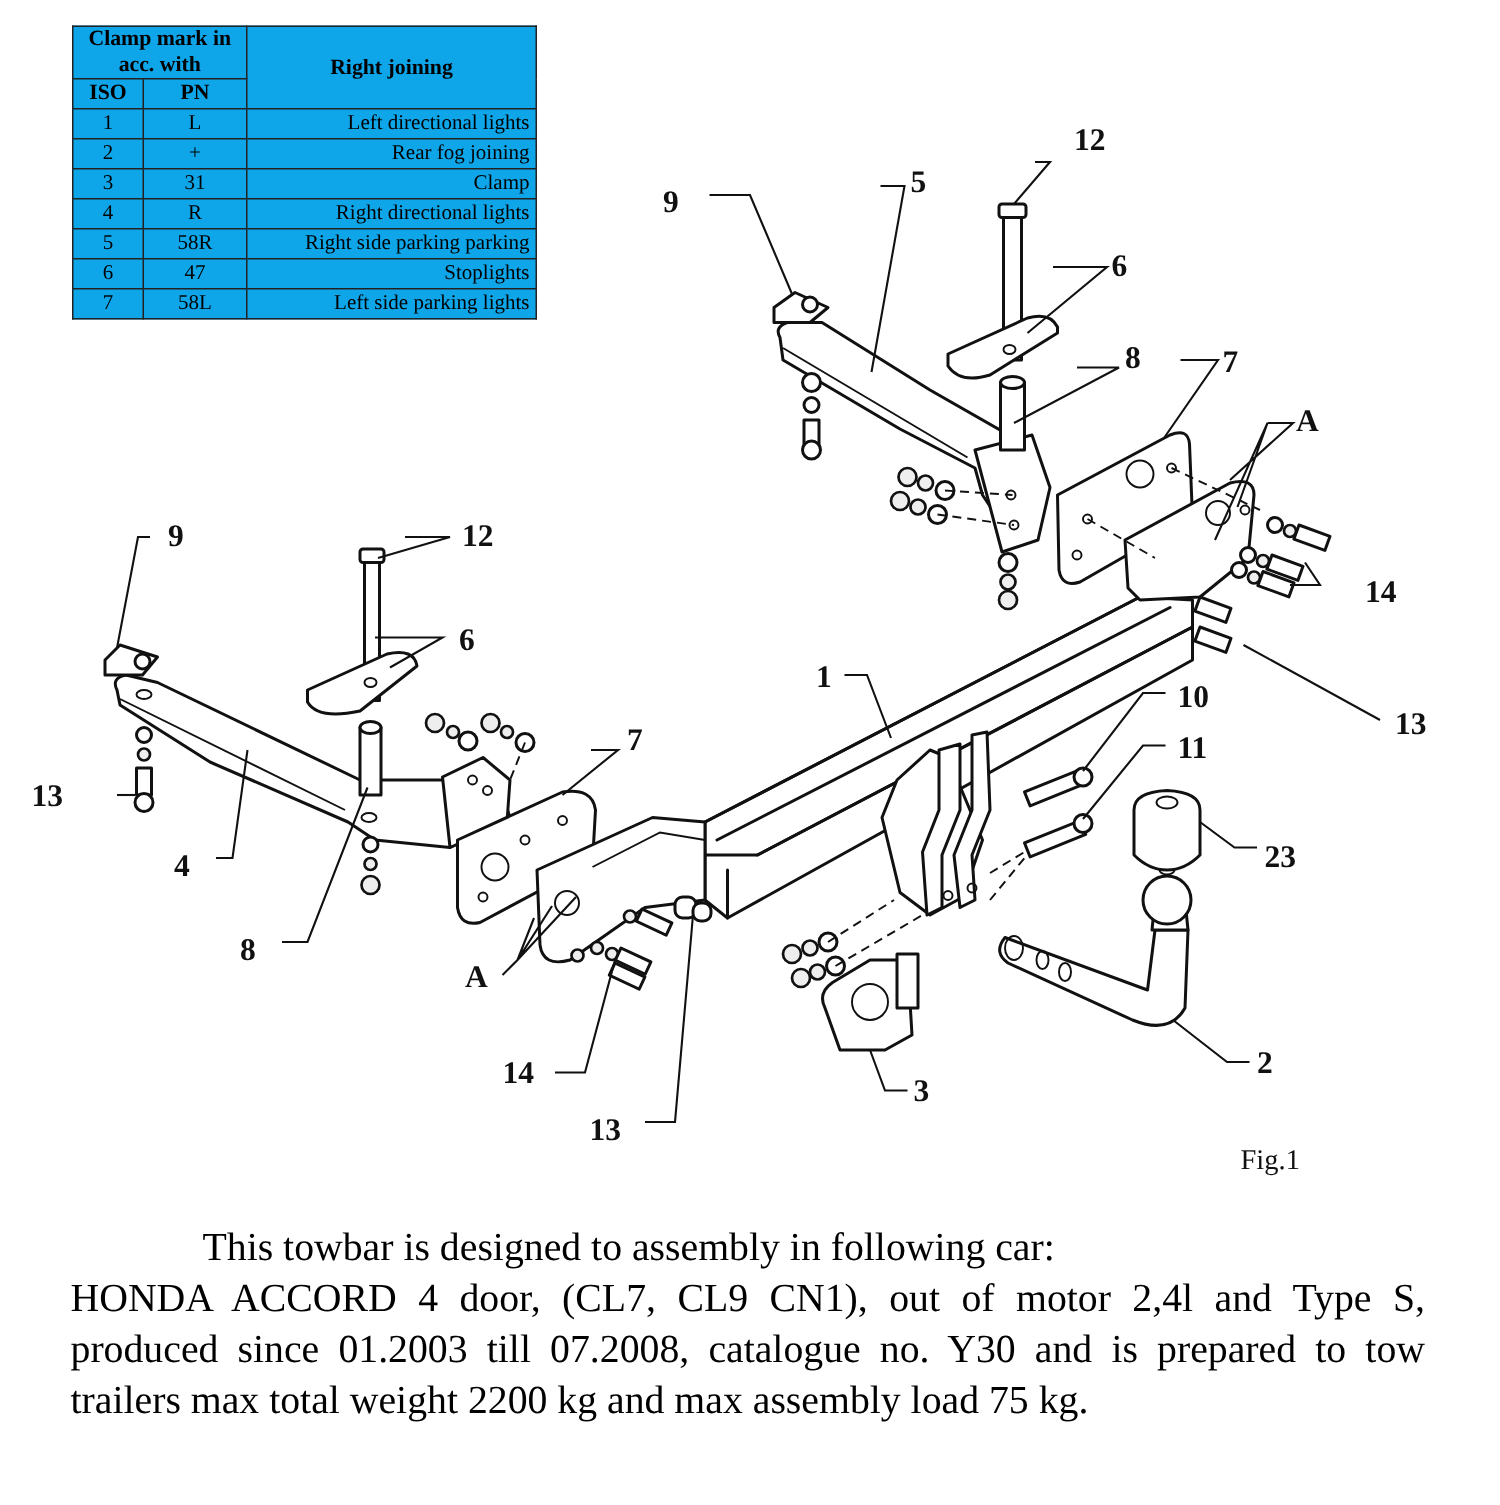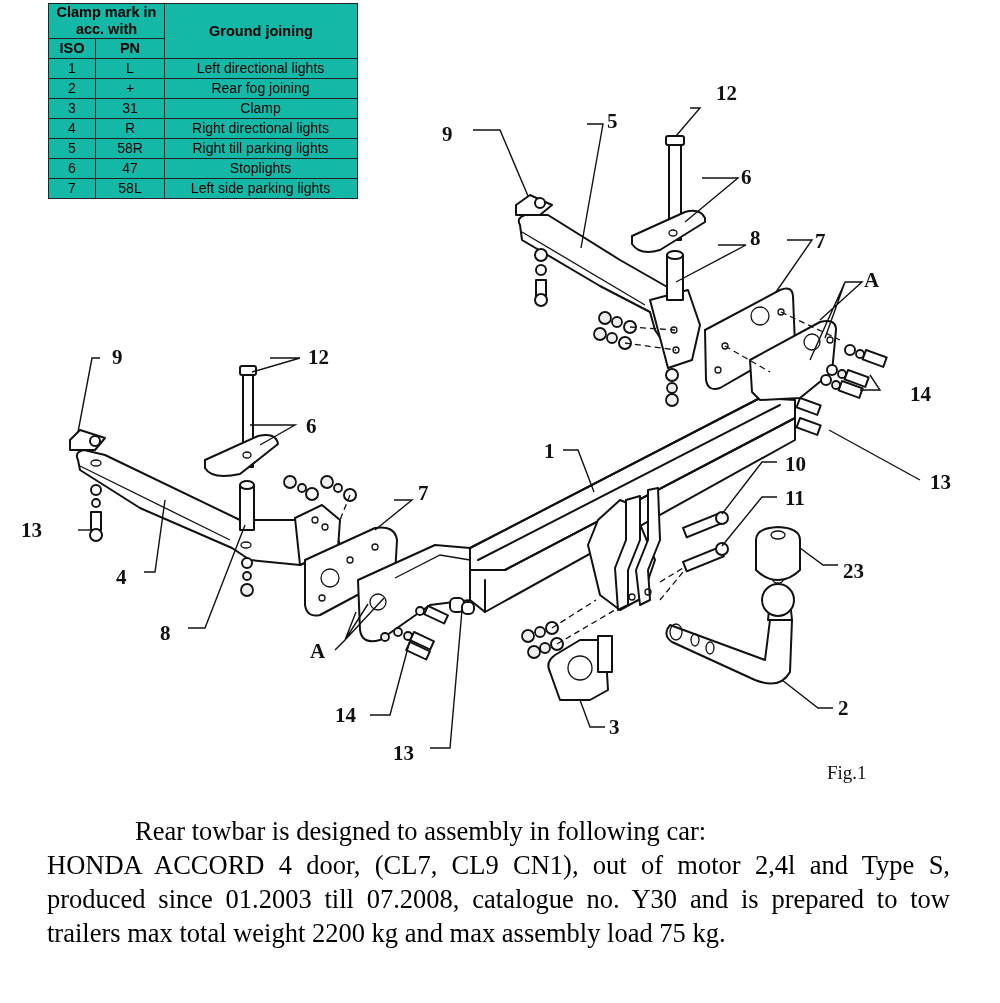--- a/index.html
+++ b/index.html
@@ -7,25 +7,25 @@
   #diagram { position:absolute; left:0; top:0; width:1000px; height:800px; }
   #diagram .ln { stroke:#111; stroke-width:2; fill:none; stroke-linejoin:round; stroke-linecap:round; }
   #diagram .thin { stroke:#111; stroke-width:1.3; fill:none; }
   #diagram .dash { stroke:#111; stroke-width:1.3; fill:none; stroke-dasharray:6 4; }
   #diagram .fillw { fill:#fff; stroke:#111; stroke-width:2; stroke-linejoin:round; }
   #diagram .fillg { fill:#eee; stroke:#111; stroke-width:1.8; }
   #diagram .lead { stroke:#111; stroke-width:1.4; fill:none; }
   #diagram text.lbl { font-family:"Liberation Serif", serif; font-weight:bold; font-size:21px; fill:#111; }
   #diagram text.fig { font-family:"Liberation Serif", serif; font-size:19px; fill:#111; }
 
-  table.clamp { position:absolute; left:48px; top:3px; border-collapse:collapse; font-family:Liberation Sans, sans-serif; font-size:14px; background:#14b8a6; }
+  table.clamp { position:absolute; left:48px; top:17px; border-collapse:collapse; font-family:Liberation Serif, serif; font-size:14px; background:#0ea5e9; }
   table.clamp td, table.clamp th { border:1.5px solid #222; padding:0 4px; height:19px; line-height:17px; }
   table.clamp th { font-weight:bold; text-align:center; font-size:14.5px; }
   table.clamp td.c { text-align:center; }
-  table.clamp td.l { text-align:center; padding-left:3px; }
+  table.clamp td.l { text-align:right; padding-left:3px; }
   table.clamp .iso { width:38px; }
   table.clamp .pn { width:60px; }
   table.clamp .desc { width:184px; }
 
   #desc { position:absolute; left:47px; top:814px; width:903px; font-family:"Liberation Serif", serif; font-size:26.5px; line-height:34px; text-align:justify; }
   #desc .intro { text-indent:88px; display:block; text-align:left; }
   #desc b { font-weight:normal; }
 </style>
 </head>
 <body>
@@ -263,21 +263,21 @@
   <text class="lbl" x="843" y="578">23</text>
   <text class="lbl" x="838" y="715">2</text>
   <text class="lbl" x="609" y="734">3</text>
   <text class="fig" x="827" y="779">Fig.1</text>
 </svg>
 
 <table class="clamp">
   <tbody>
       <tr>
     <th colspan="2">Clamp mark in acc. with</th>
-    <th rowspan="2" class="desc">Ground joining</th>
+    <th rowspan="2" class="desc">Right joining</th>
   </tr>
   <tr>
     <th class="iso">ISO</th>
     <th class="pn">PN</th>
   </tr>
   <tr>
     <td class="c">1</td>
     <td class="c">L</td>
     <td class="l">Left directional lights</td>
   </tr>
@@ -292,31 +292,31 @@
     <td class="l">Clamp</td>
   </tr>
   <tr>
     <td class="c">4</td>
     <td class="c">R</td>
     <td class="l">Right directional lights</td>
   </tr>
   <tr>
     <td class="c">5</td>
     <td class="c">58R</td>
-    <td class="l">Right till parking lights</td>
+    <td class="l">Right side parking parking</td>
   </tr>
   <tr>
     <td class="c">6</td>
     <td class="c">47</td>
     <td class="l">Stoplights</td>
   </tr>
   <tr>
     <td class="c">7</td>
     <td class="c">58L</td>
     <td class="l">Left side parking lights</td>
   </tr>
 </tbody>
   </table>
 
 <div id="desc">
-  <span class="intro">Rear towbar is designed to assembly in following car:</span>
+  <span class="intro">This towbar is designed to assembly in following car:</span>
   <b>HONDA ACCORD 4 door, (CL7, CL9 CN1), out of motor 2,4l and Type S,</b><span> produced since 01.2003 till 07.2008, catalogue no. </span><b>Y30</b><span> and is prepared to tow trailers max total weight </span><b>2200 kg</b><span> and max assembly load </span><b>75 kg</b><span>.</span>
 </div>
 
 </body></html>

